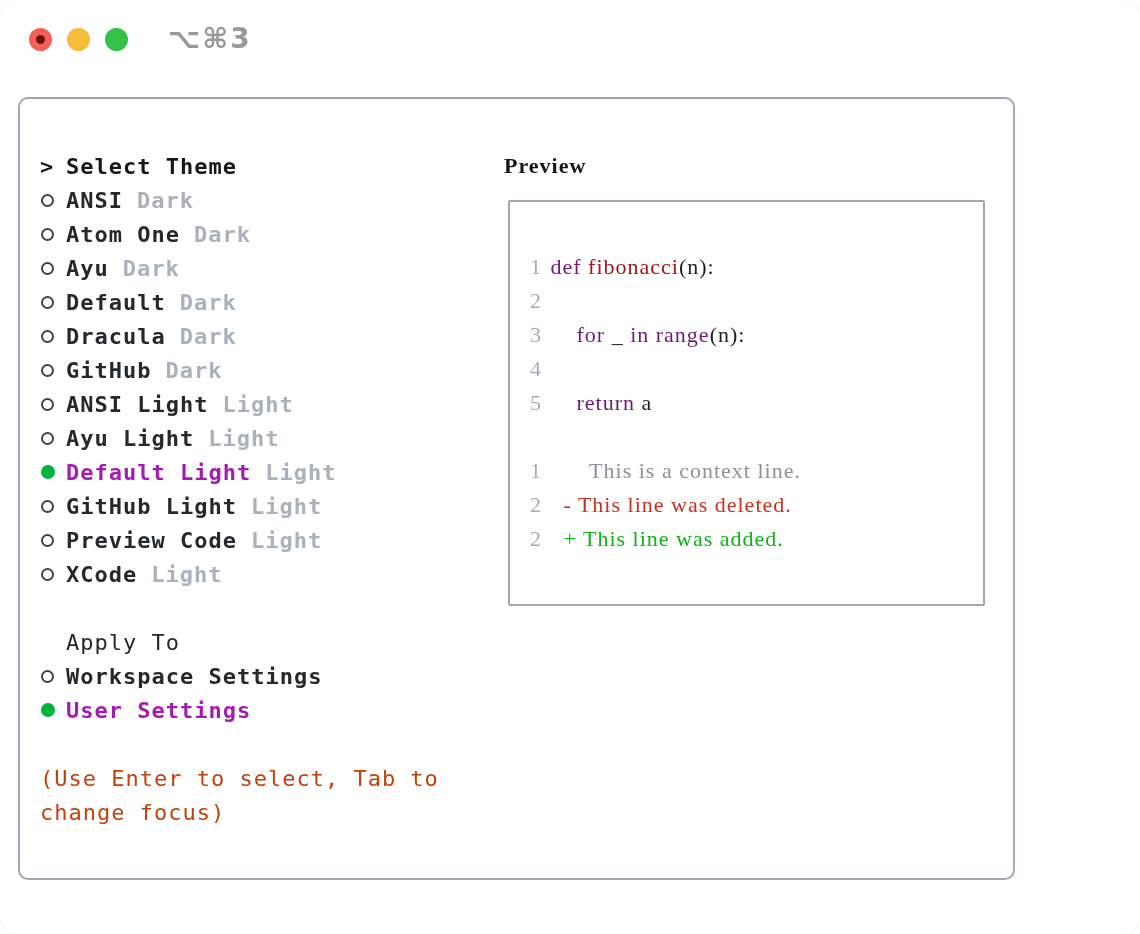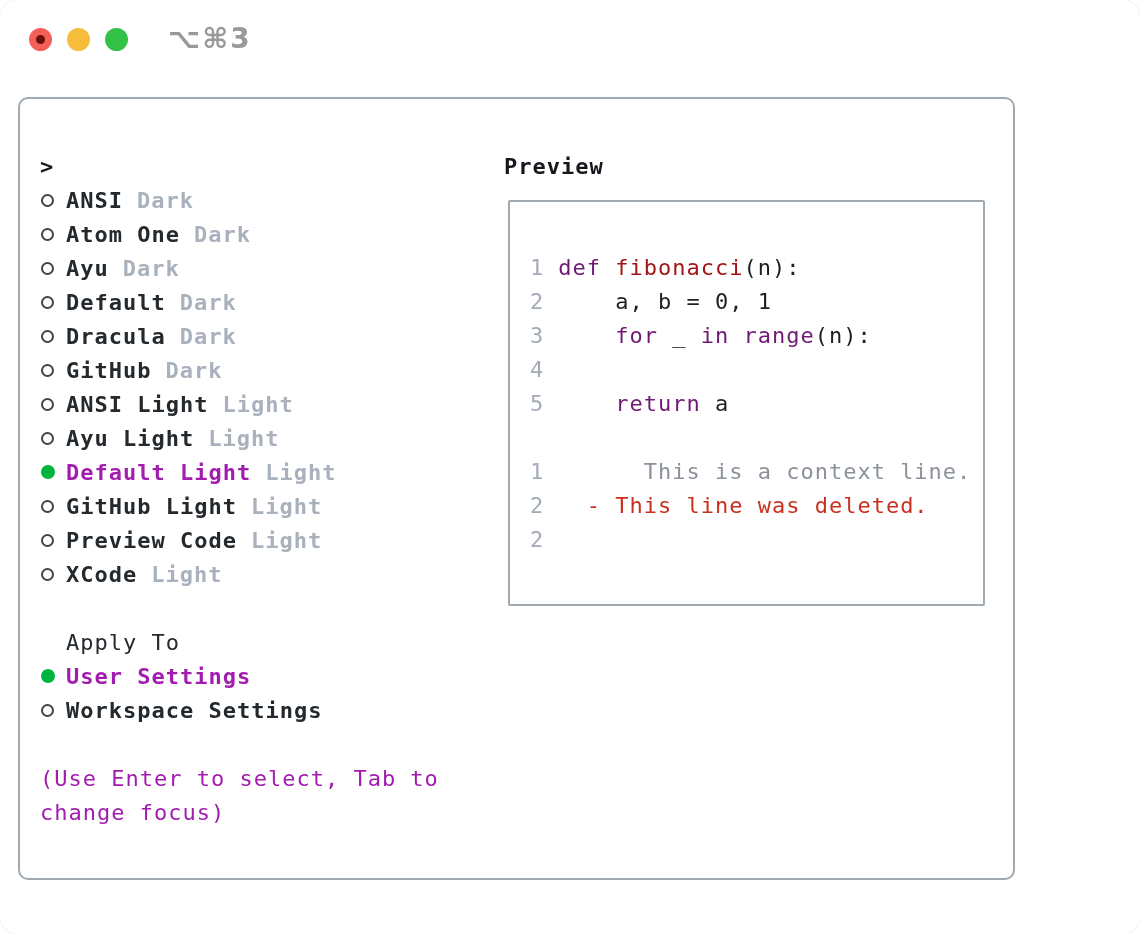--- a/index.html
+++ b/index.html
@@ -20,32 +20,32 @@
     position:absolute;left:168px;top:22px;font-size:28px;font-weight:700;
     color:#98999b;letter-spacing:2px;font-family:"DejaVu Sans","Liberation Sans",sans-serif;
   }
   
   .main-box{
     position:absolute;left:18px;top:97px;width:997px;height:783px;box-sizing:border-box;
     border:2px solid #a0a8b2;border-radius:10px;display:flex;
     padding:50px 0 0 20px;background:#ffffff;
   }
   .left-col{width:464px;flex:0 0 464px;}
-  .right-col{flex:1;}
+  .right-col{flex:1;font-family:Liberation Serif, serif;}
   .row{display:flex;align-items:center;height:34px;white-space:pre;font-size:22px;letter-spacing:1px;}
   .marker{display:inline-flex;width:26px;flex:0 0 26px;align-items:center;}
   .hdr{font-weight:700;color:#14181c;}
   .prompt{font-weight:700;color:#14181c;}
   .ring{width:13px;height:13px;box-sizing:border-box;border:2px solid #3d444c;border-radius:50%;margin-left:1px;}
   .dot-sel{width:14px;height:14px;background:#00b33e;border-radius:50%;margin-left:1px;}
   .t-name{color:#24292e;}
   .t-var{color:#a9b1bd;margin-left:14px;text-align:center;}
   .theme-row{cursor:pointer;font-weight:bold;}
   .theme-row.selected .t-name{color:#a21caf;}
-  .help{color:#a21caf;}
+  .help{color:#c2410c;}
   
   .preview-box{
     margin-left:4px;margin-top:17px;width:477px;height:406px;box-sizing:border-box;
     border:2px solid #a0a8b2;border-radius:2px;padding:48px 0 0 20px;background:#ffffff;
   }
   .lnum{display:inline-block;width:14px;color:#a3abb8;white-space:pre;}
   .tok{white-space:pre;}
   .tok-plain{color:#1c2025;}
   .tok-kw{color:#701a75;}
   .tok-fn{color:#a31515;}
@@ -66,20 +66,21 @@
     <div class="dot dot-zoom"></div>
     <span class="win-title">⌥⌘3</span>
   </div>
 
   <div class="main-box">
 
     <div class="left-col">
 
       <div class="row">
         <span class="marker prompt">&gt;</span>
+        <span class="hdr">Select Theme</span>
       </div>
 
       <div class="row theme-row">
         <span class="marker"><span class="ring"></span></span>
         <span class="t-name">ANSI</span>
         <span class="t-var">Dark</span>
       </div>
       <div class="row theme-row">
         <span class="marker"><span class="ring"></span></span>
         <span class="t-name">Atom One</span>
@@ -135,27 +136,27 @@
         <span class="t-name">XCode</span>
         <span class="t-var">Light</span>
       </div>
 
       <div class="row"></div>
 
       <div class="row">
         <span class="marker"></span>
         <span class="t-name">Apply To</span>
       </div>
+      <div class="row theme-row">
+        <span class="marker"><span class="ring"></span></span>
+        <span class="t-name">Workspace Settings</span>
+      </div>
       <div class="row theme-row selected">
         <span class="marker"><span class="dot-sel"></span></span>
         <span class="t-name">User Settings</span>
-      </div>
-      <div class="row theme-row">
-        <span class="marker"><span class="ring"></span></span>
-        <span class="t-name">Workspace Settings</span>
       </div>
 
       <div class="row"></div>
 
       <div class="row help">(Use Enter to select, Tab to</div>
       <div class="row help">change focus)</div>
     </div>
 
     <div class="right-col">
       <div class="row">
@@ -167,21 +168,20 @@
         <div class="row">
           <span class="lnum">1</span>
           <span class="tok tok-plain"> </span>
           <span class="tok tok-kw">def </span>
           <span class="tok tok-fn">fibonacci</span>
           <span class="tok tok-plain">(n):</span>
         </div>
 
         <div class="row">
           <span class="lnum">2</span>
-          <span class="tok tok-plain">     a, b = 0, 1</span>
         </div>
 
         <div class="row">
           <span class="lnum">3</span>
           <span class="tok tok-plain">     </span>
           <span class="tok tok-kw">for</span>
           <span class="tok tok-plain"> _ </span>
           <span class="tok tok-kw">in</span>
           <span class="tok tok-plain"> </span>
           <span class="tok tok-kw">range</span>
@@ -204,19 +204,20 @@
         <div class="row">
           <span class="lnum">1</span>
           <span class="tok tok-ctx">       This is a context line.</span>
         </div>
         <div class="row">
           <span class="lnum">2</span>
           <span class="tok tok-del">   - This line was deleted.</span>
         </div>
         <div class="row">
           <span class="lnum">2</span>
+          <span class="tok tok-add">   + This line was added.</span>
         </div>
 
       </div>
     </div>
 
   </div>
 </div>
 
 </body></html>

